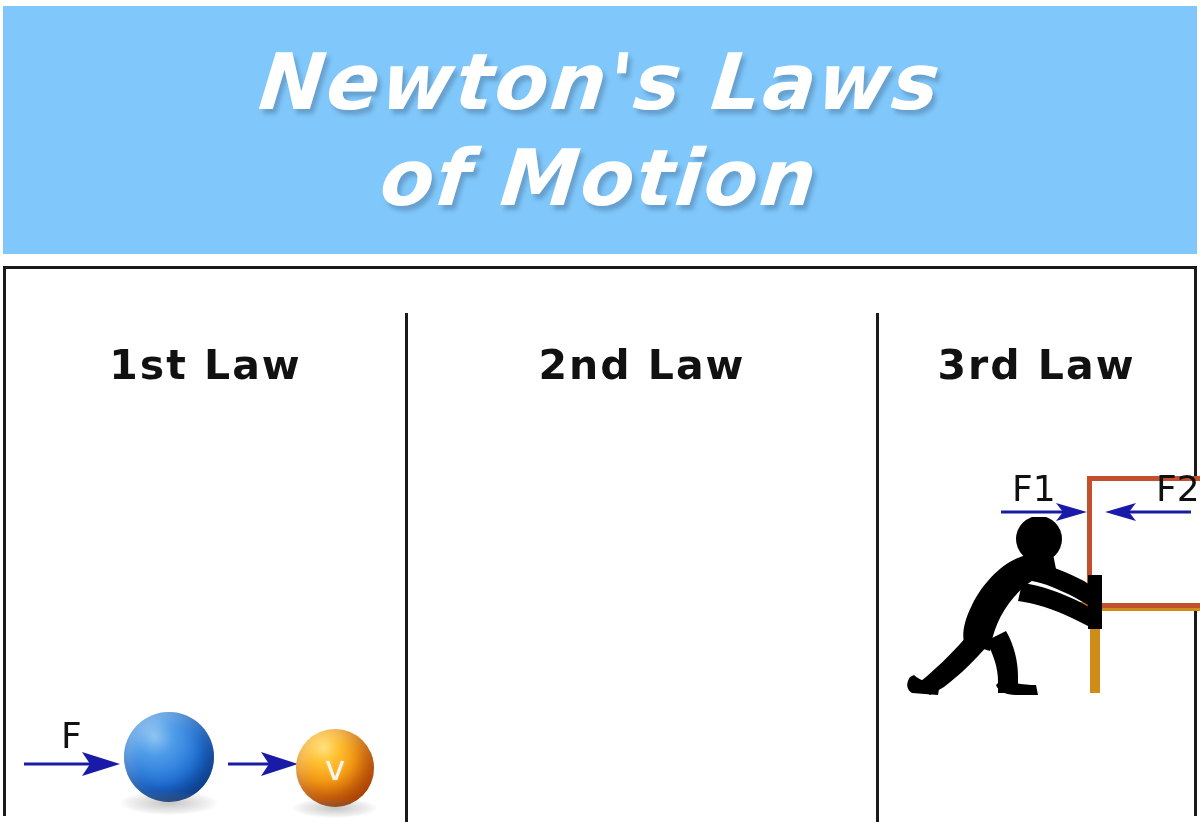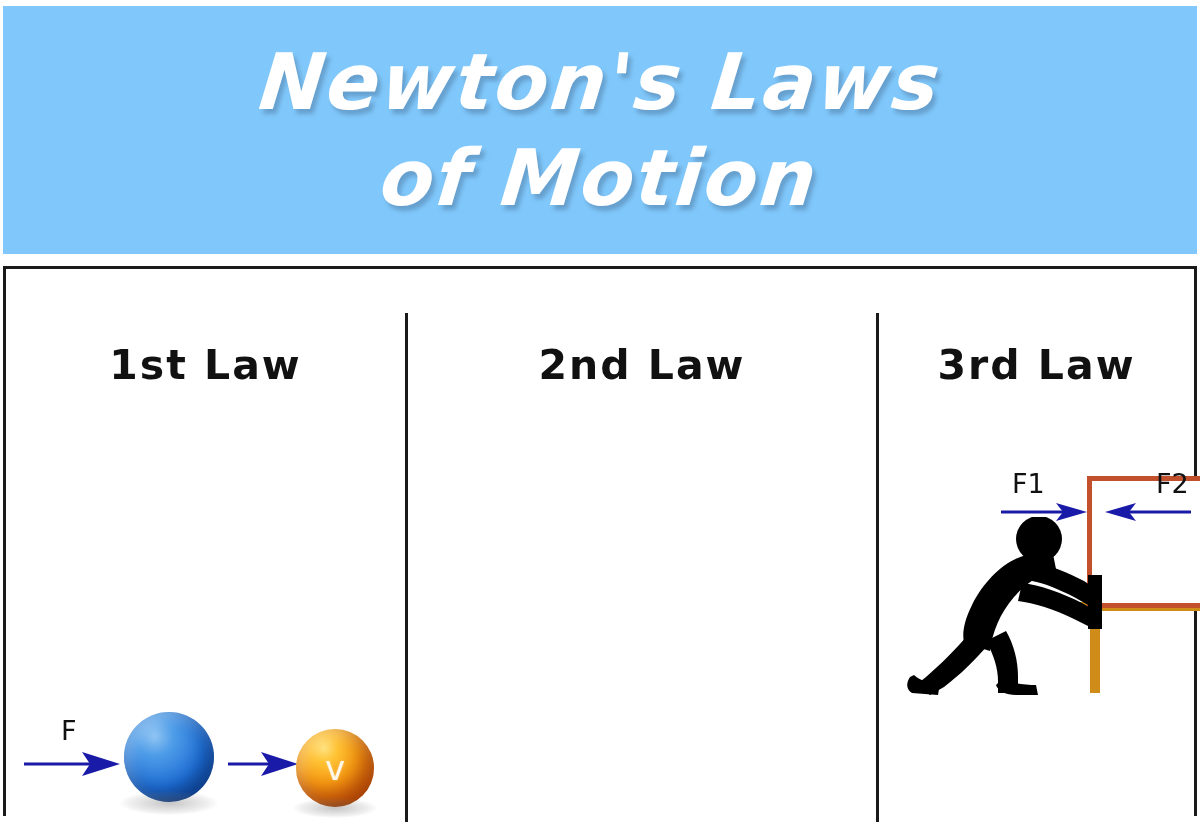--- a/index.html
+++ b/index.html
@@ -115,21 +115,21 @@
     box-shadow:inset -9px -11px 20px rgba(120,35,0,.50), inset 6px 7px 14px rgba(255,255,255,.30);
   }
 
   
   .arrow{position:absolute;}
   .arrow svg{display:block;overflow:visible;}
 
   .force-label{
     position:absolute;
     font-family:"DejaVu Sans",sans-serif;
-    font-size:27px;
+    font-size:36px;
     color:#111111;
     font-weight:400;
   }
 
   .body-text{
     position:absolute;
     font-family:"DejaVu Sans",sans-serif;
     color:#111111;
     font-weight:400;
     white-space:nowrap;

